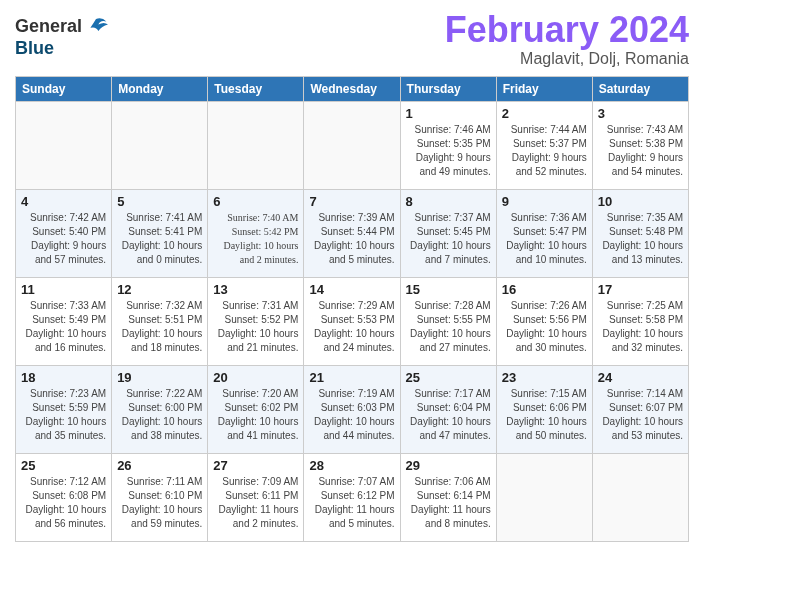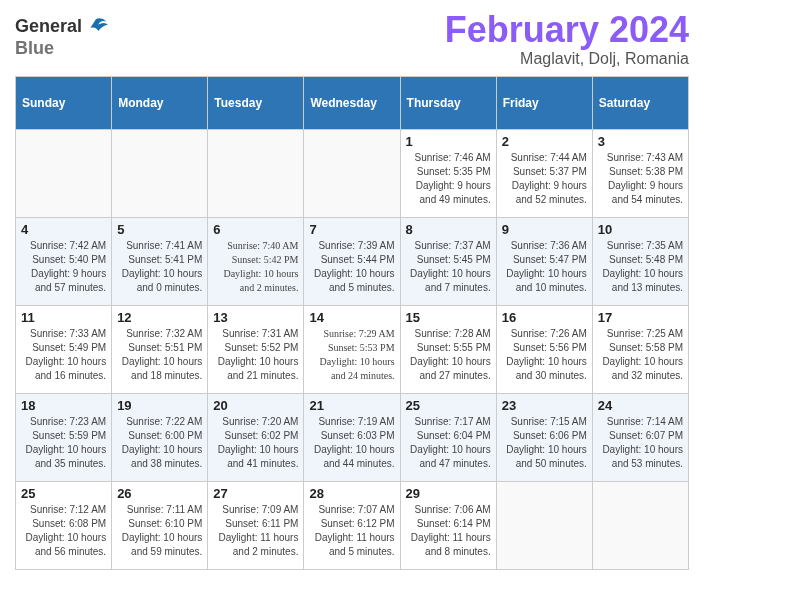--- a/index.html
+++ b/index.html
@@ -25,21 +25,21 @@
       display: flex;
       align-items: center;
       margin-top: 5px;
     }
     .logo-text {
       font-size: 18px;
       font-weight: bold;
       line-height: 1.1;
     }
     .logo-general { color: #333; }
-    .logo-blue { color: #737373; }
+    .logo-blue { color: #0c4a6e; }
     .logo-icon {
       width: 24px;
       height: 24px;
       margin-left: 2px;
     }
     .title-section {
       text-align: right;
     }
     .month-title {
       font-size: 36px;
@@ -53,21 +53,21 @@
     }
     .calendar {
       width: 100%;
       border-collapse: collapse;
       table-layout: fixed;
     }
     .calendar th {
       background-color: #2e75b6;
       color: white;
       text-align: left;
-      padding: 19px 6px;
+      padding: 5px 6px;
       font-size: 12px;
       font-weight: bold;
       border: 1px solid #ccc;
     }
     .calendar td {
       vertical-align: top;
       border: 1px solid #ccc;
       padding: 4px 5px;
       font-size: 9.5px;
       color: #333;
@@ -225,21 +225,21 @@
           </td>
           <td>
             <div class="day-num">13</div>
             <div class="day-info" style="white-space: pre-line;">Sunrise: 7:31 AM
 Sunset: 5:52 PM
 Daylight: 10 hours
 and 21 minutes.</div>
           </td>
           <td>
             <div class="day-num">14</div>
-            <div class="day-info" style="white-space: pre-line; font-family: Liberation Serif, serif;">Sunrise: 7:29 AM
+            <div class="day-info" style="white-space: pre-line;">Sunrise: 7:29 AM
 Sunset: 5:53 PM
 Daylight: 10 hours
 and 24 minutes.</div>
           </td>
           <td>
             <div class="day-num">15</div>
             <div class="day-info" style="white-space: pre-line;">Sunrise: 7:28 AM
 Sunset: 5:55 PM
 Daylight: 10 hours
 and 27 minutes.</div>

